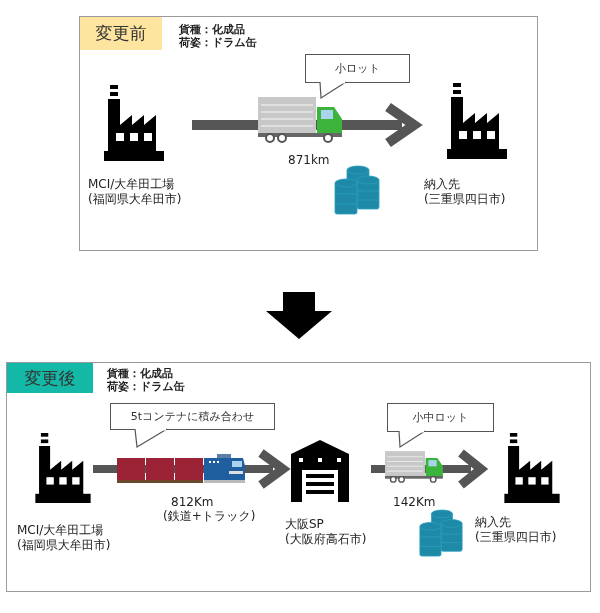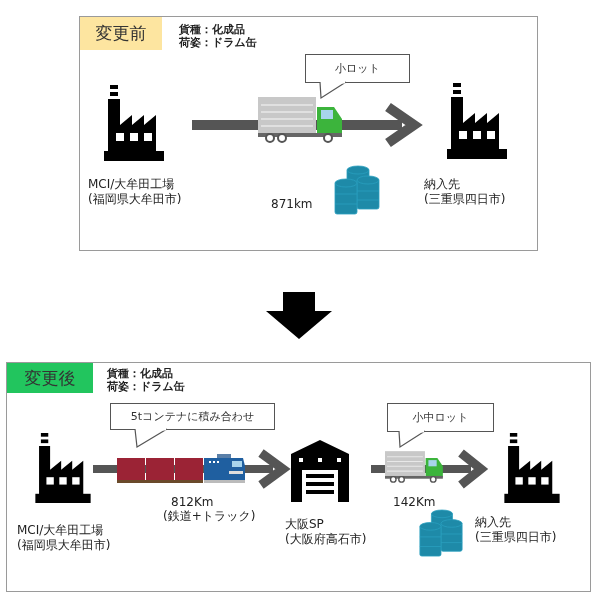--- a/index.html
+++ b/index.html
@@ -57,21 +57,21 @@
   </svg>
 
   <div class="bubble" style="left:225px;top:37px;width:105px;height:29px;align-items:center;">
     <span>小ロット</span>
   </div>
   <svg class="bubble-tail" style="left:240px;top:65px;" width="30" height="18" viewBox="0 0 30 18">
     <path d="M0 0 L1 16 L26 0" fill="#fff" stroke="#555" stroke-width="1.2"></path>
     <line x1="1" y1="0.5" x2="25" y2="0.5" stroke="#fff" stroke-width="2"></line>
   </svg>
 
-  <div class="dist" style="left:191px;top:136px;margin-top:44px;">871km</div>
+  <div class="dist" style="left:208px;top:136px;">871km</div>
 
   <svg style="left:252px;top:148px;" width="50" height="52" viewBox="0 0 50 52">
     <g fill="#1e8aa8" stroke="#2aa0bf" stroke-width="0.8">
       <rect x="15" y="4" width="22" height="24" rx="2"></rect>
       <ellipse cx="26" cy="5" rx="11" ry="4"></ellipse>
       <rect x="25" y="14" width="22" height="30" rx="2"></rect>
       <ellipse cx="36" cy="15" rx="11" ry="4"></ellipse>
       <line x1="25" y1="26" x2="47" y2="26"></line>
       <line x1="25" y1="35" x2="47" y2="35"></line>
       <rect x="3" y="17" width="22" height="32" rx="2"></rect>
@@ -99,21 +99,21 @@
     <div>納入先</div>
     <div>(三重県四日市)</div>
   </div>
 </div>
 
 <svg style="left:266px;top:292px;" width="66" height="48" viewBox="0 0 66 48">
   <path d="M17 0 H49 V19 H66 L33 47 L0 19 H17 Z" fill="#000"></path>
 </svg>
 
 <div class="panel" style="left:6px;top:362px;width:585px;height:230px;">
-  <div class="tag" style="width:86px;height:30px;background:#22c55e;">
+  <div class="tag" style="width:86px;height:30px;background:#14b8a6;">
     <span>変更後</span>
   </div>
   <div class="cargo" style="left:100px;top:4px;">
     <div>貨種：化成品</div>
     <div>荷姿：ドラム缶</div>
   </div>
 
   <svg style="left:26px;top:70px;" width="60" height="70" viewBox="0 0 64 76">
     <rect x="8" y="0" width="8" height="4" fill="#000"></rect>
     <rect x="8" y="7" width="8" height="4" fill="#000"></rect>

